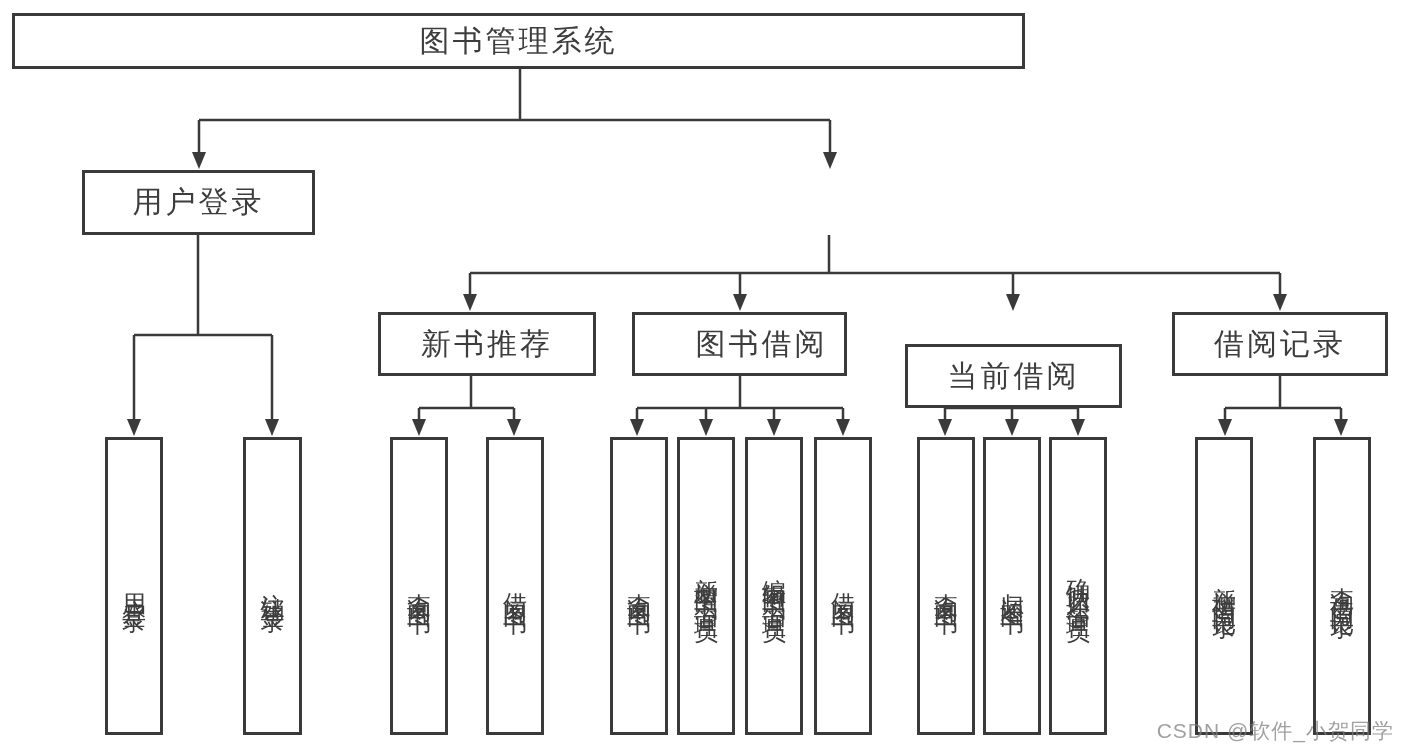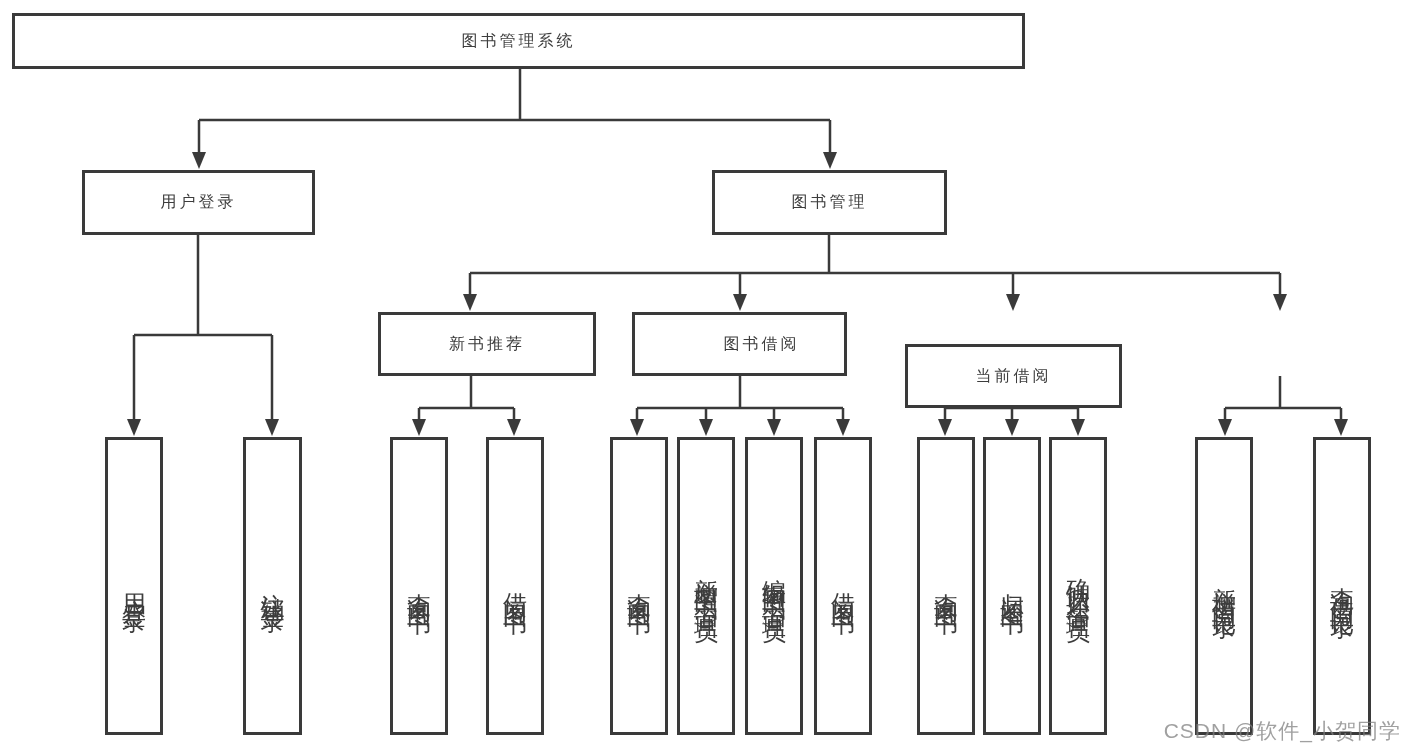--- a/index.html
+++ b/index.html
@@ -22,34 +22,34 @@
     box-sizing: border-box;
     background: #ffffff;
     border: 3px solid #3a3a3a;
     display: flex;
     align-items: center;
     justify-content: center;
     color: #3d3d3d;
     z-index: 1;
   }
   .h-label {
-    font-size: 16px;
+    font-size: 30px;
     letter-spacing: 3px;
     white-space: nowrap;
   }
   .v-box {
     writing-mode: vertical-rl;
     text-orientation: upright;
     font-size: 24px;
     letter-spacing: 6px;
     line-height: 1;
   }
   #watermark {
     position: absolute;
-    right: 4px;
+    right: 11px;
     bottom: 2px;
     z-index: 3;
     font-size: 21px;
     letter-spacing: 1px;
     color: rgba(128,128,128,0.75);
     white-space: nowrap;
     text-align: right;
   }
 </style>
 </head>
@@ -102,32 +102,32 @@
     </g>
   </svg>
 
   <div class="box" style="left:12px; top:13px; width:1013px; height:56px;">
     <span class="h-label">图书管理系统</span>
   </div>
 
   <div class="box" style="left:82px; top:170px; width:233px; height:65px;">
     <span class="h-label">用户登录</span>
   </div>
-  <div class="box" style="left:712px; top:170px; width:235px; height:65px;">
-    <span class="h-label">图书管理</span>
-  </div>
 
   <div class="box" style="left:362px; top:312px; width:218px; height:64px;margin-left:16px;">
     <span class="h-label">新书推荐</span>
   </div>
   <div class="box" style="left:632px; top:312px; width:215px; height:64px;padding-left:44px;">
     <span class="h-label">图书借阅</span>
   </div>
   <div class="box" style="left:905px; top:312px; width:217px; height:64px;margin-top:32px;">
     <span class="h-label">当前借阅</span>
+  </div>
+  <div class="box" style="left:1172px; top:312px; width:216px; height:64px;">
+    <span class="h-label">借阅记录</span>
   </div>
 
   <div class="box v-box" style="left:105px; top:437px; width:58px; height:298px;">用户登录</div>
   <div class="box v-box" style="left:243px; top:437px; width:59px; height:298px;">注销登录</div>
 
   <div class="box v-box" style="left:390px; top:437px; width:58px; height:298px;">查询图书</div>
   <div class="box v-box" style="left:486px; top:437px; width:58px; height:298px;">借阅图书</div>
 
   <div class="box v-box" style="left:610px; top:437px; width:58px; height:298px;">查询图书</div>
   <div class="box v-box" style="left:677px; top:437px; width:58px; height:298px;">新增图书（管理员）</div>

